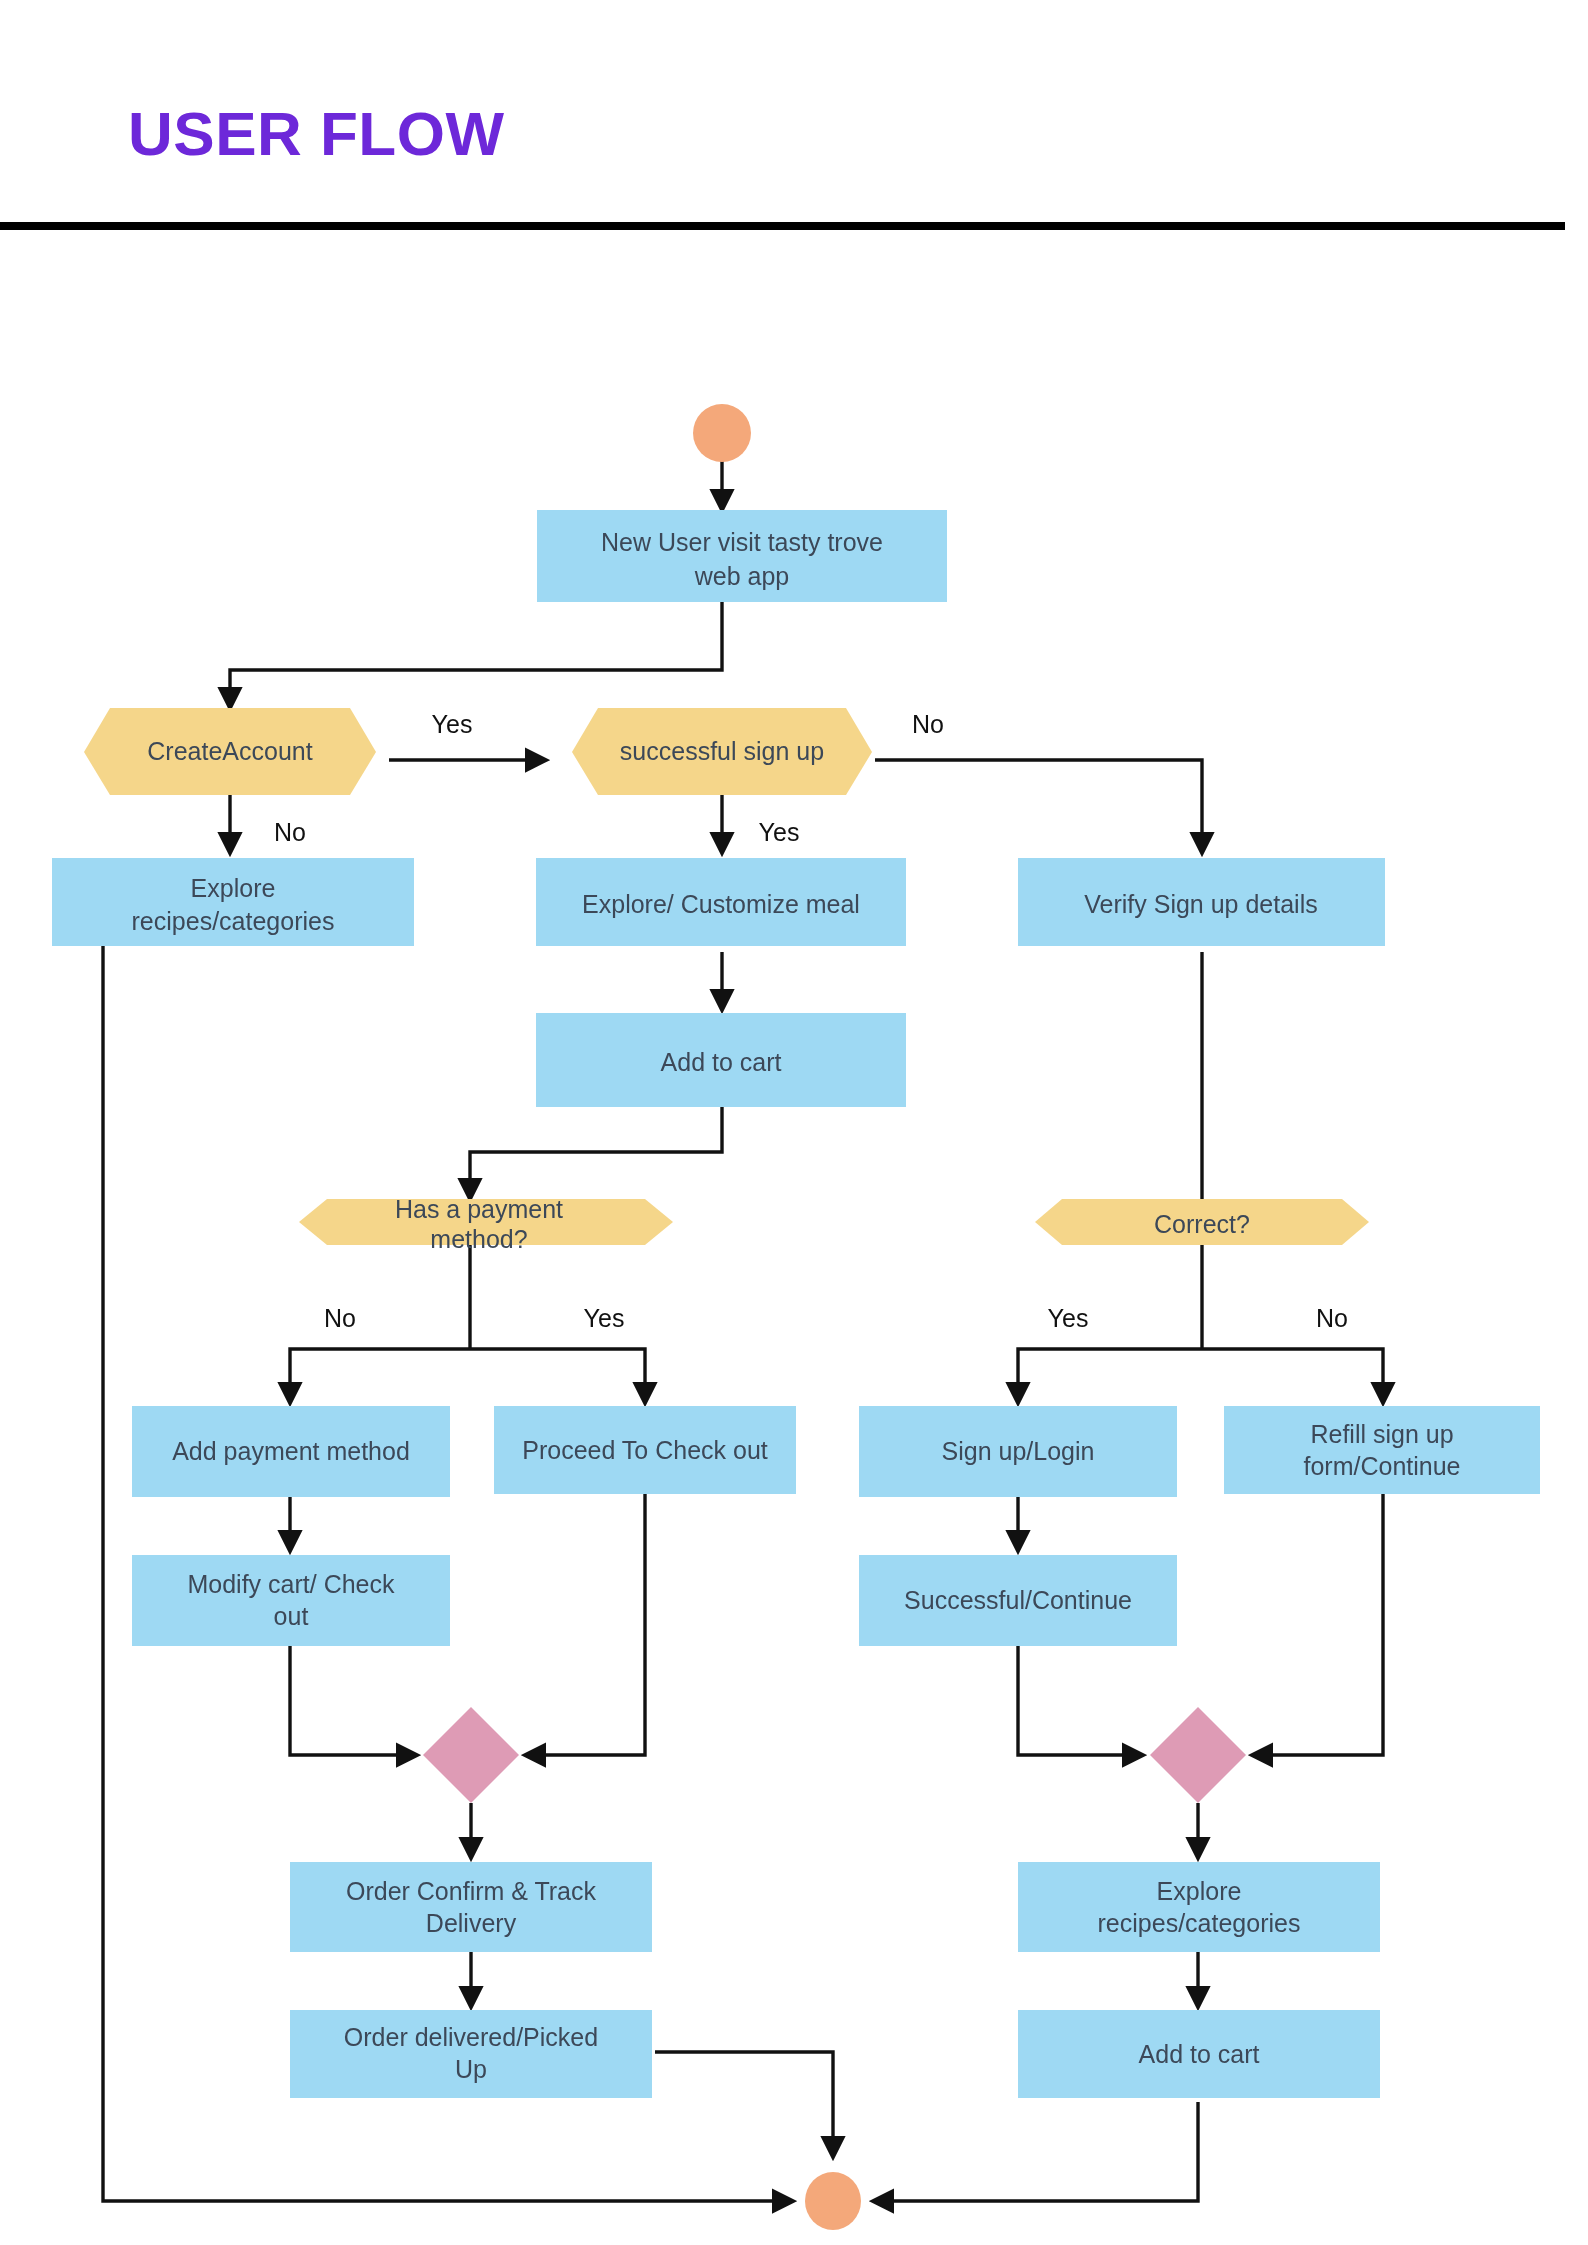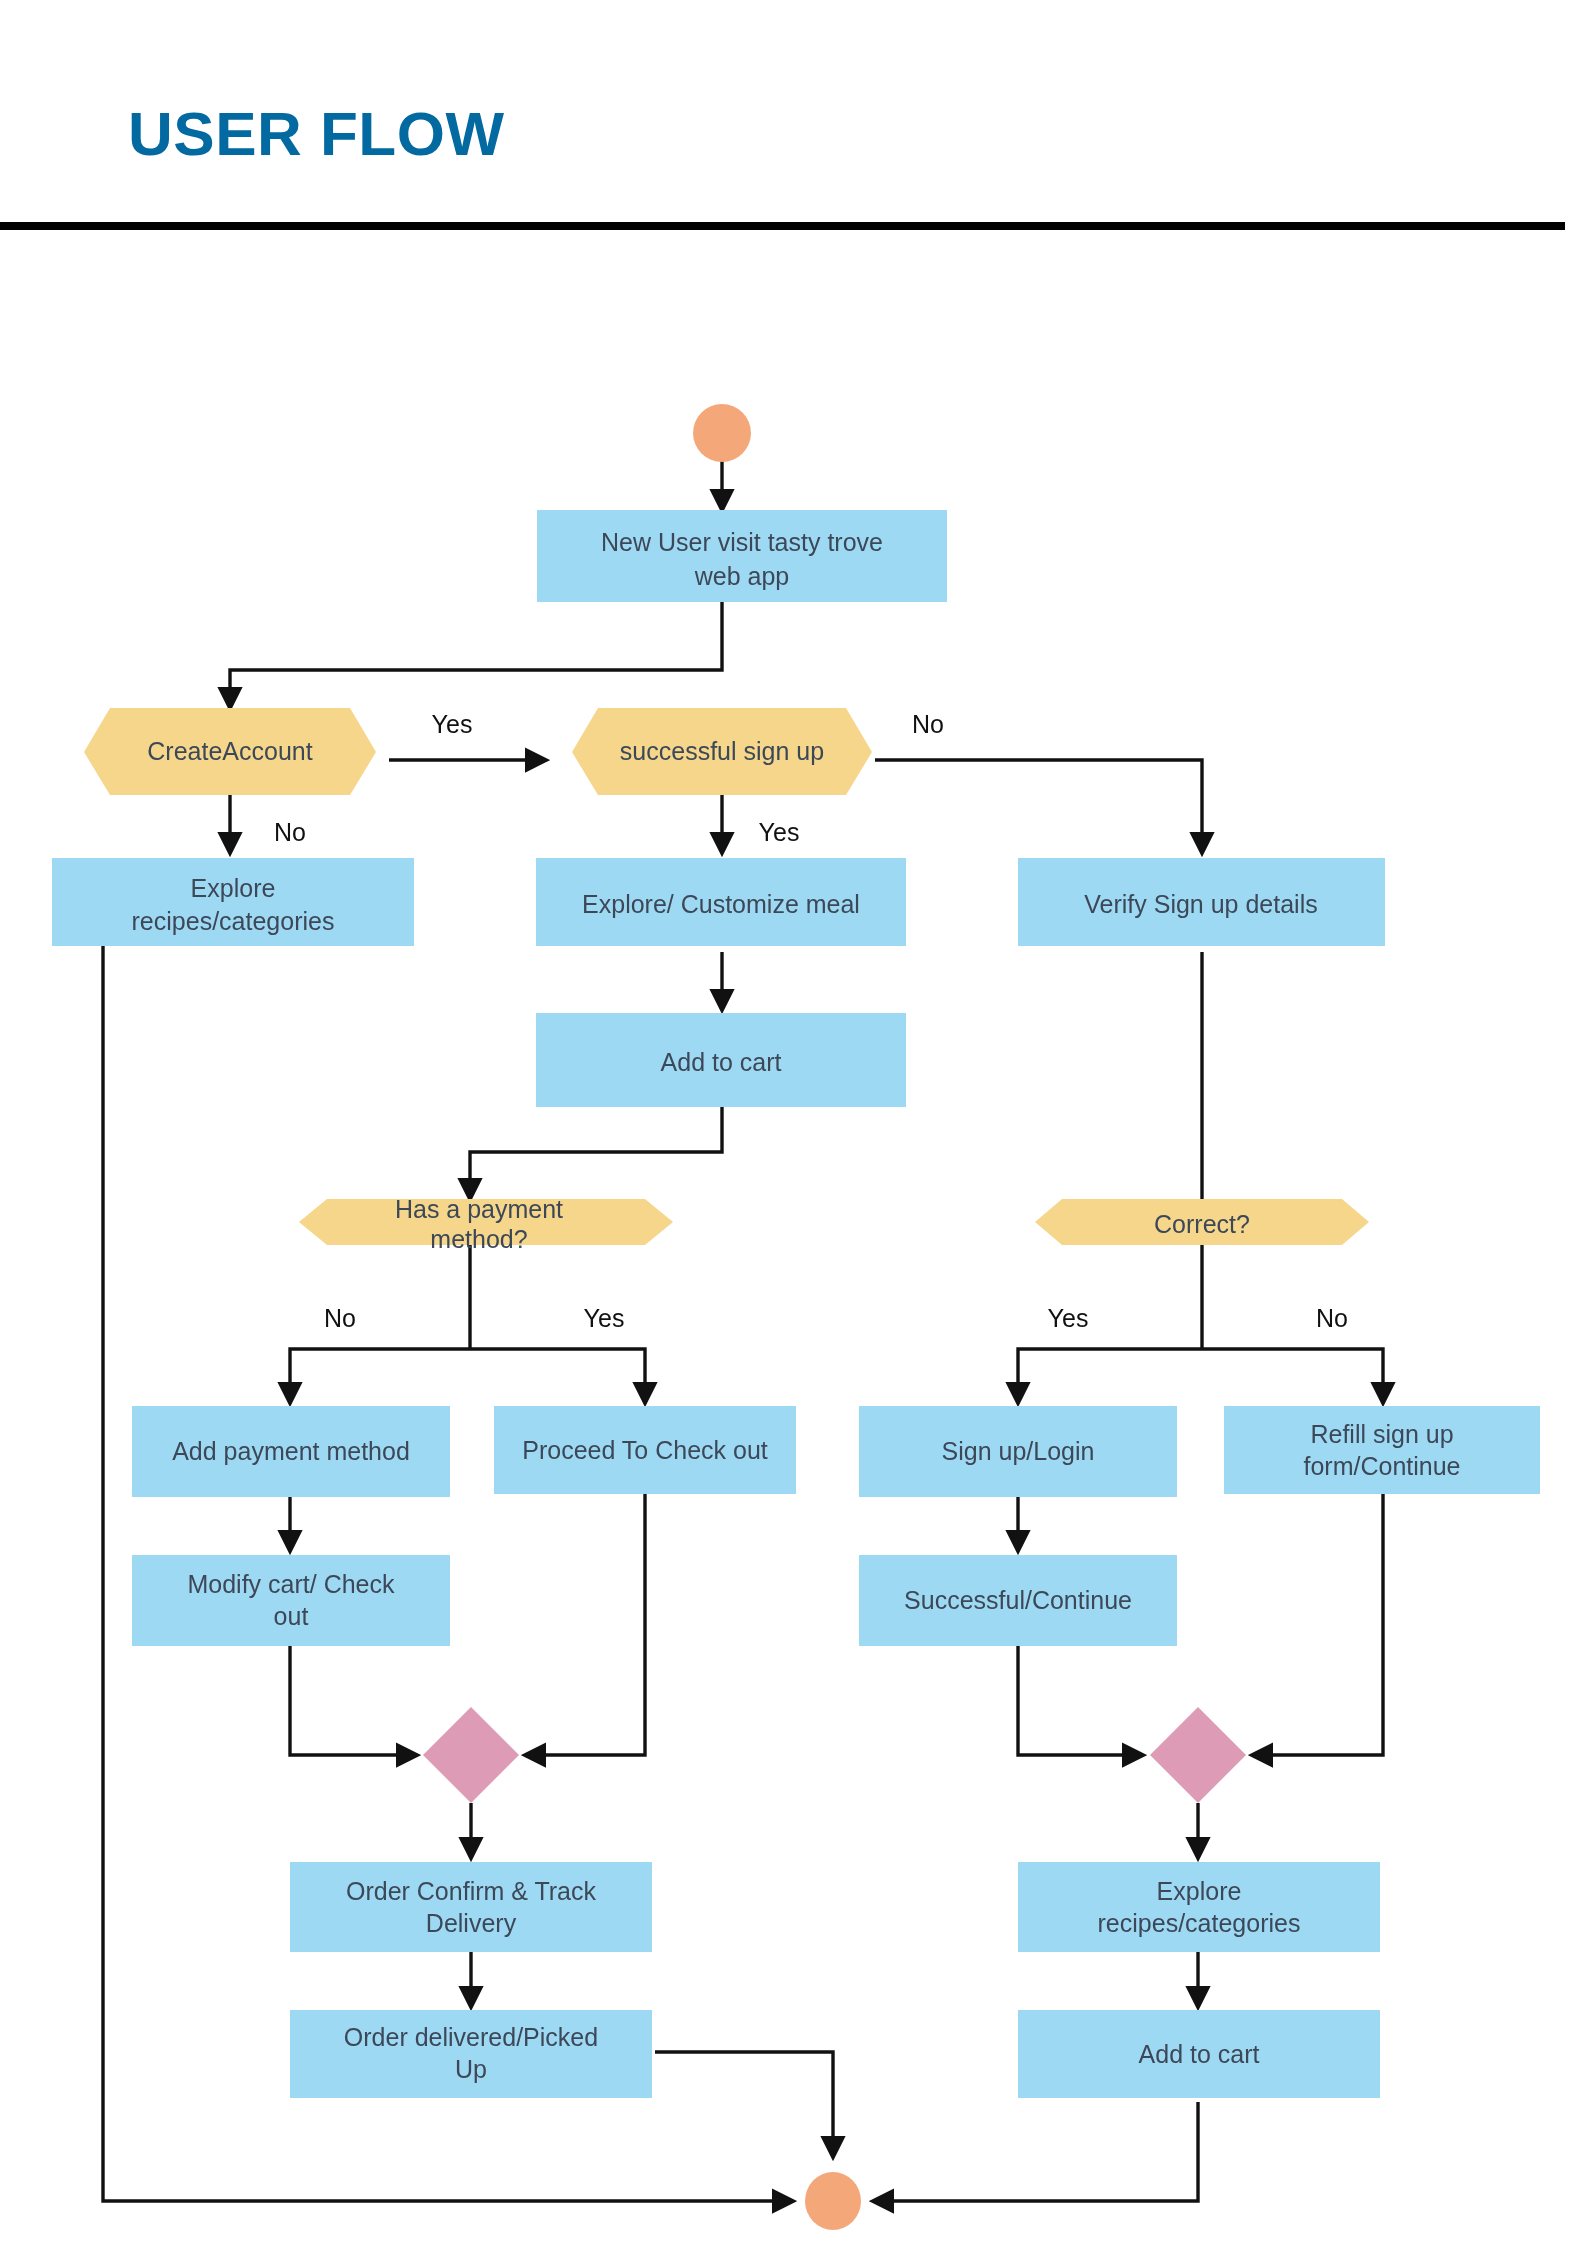--- a/index.html
+++ b/index.html
@@ -27,21 +27,21 @@
     width: 1588px;
     height: 240px;
   }
   #page-title {
     position: absolute;
     left: 128px;
     top: 103px;
     font-size: 62px;
     font-weight: bold;
     letter-spacing: 0.5px;
-    color: #0369a1;
+    color: #6d28d9;
     font-family: "Liberation Sans", sans-serif;
     line-height: 1;
     white-space: nowrap;
   }
   #title-rule {
     position: absolute;
     left: 0;
     top: 222px;
     width: 1565px;
     height: 8px;

